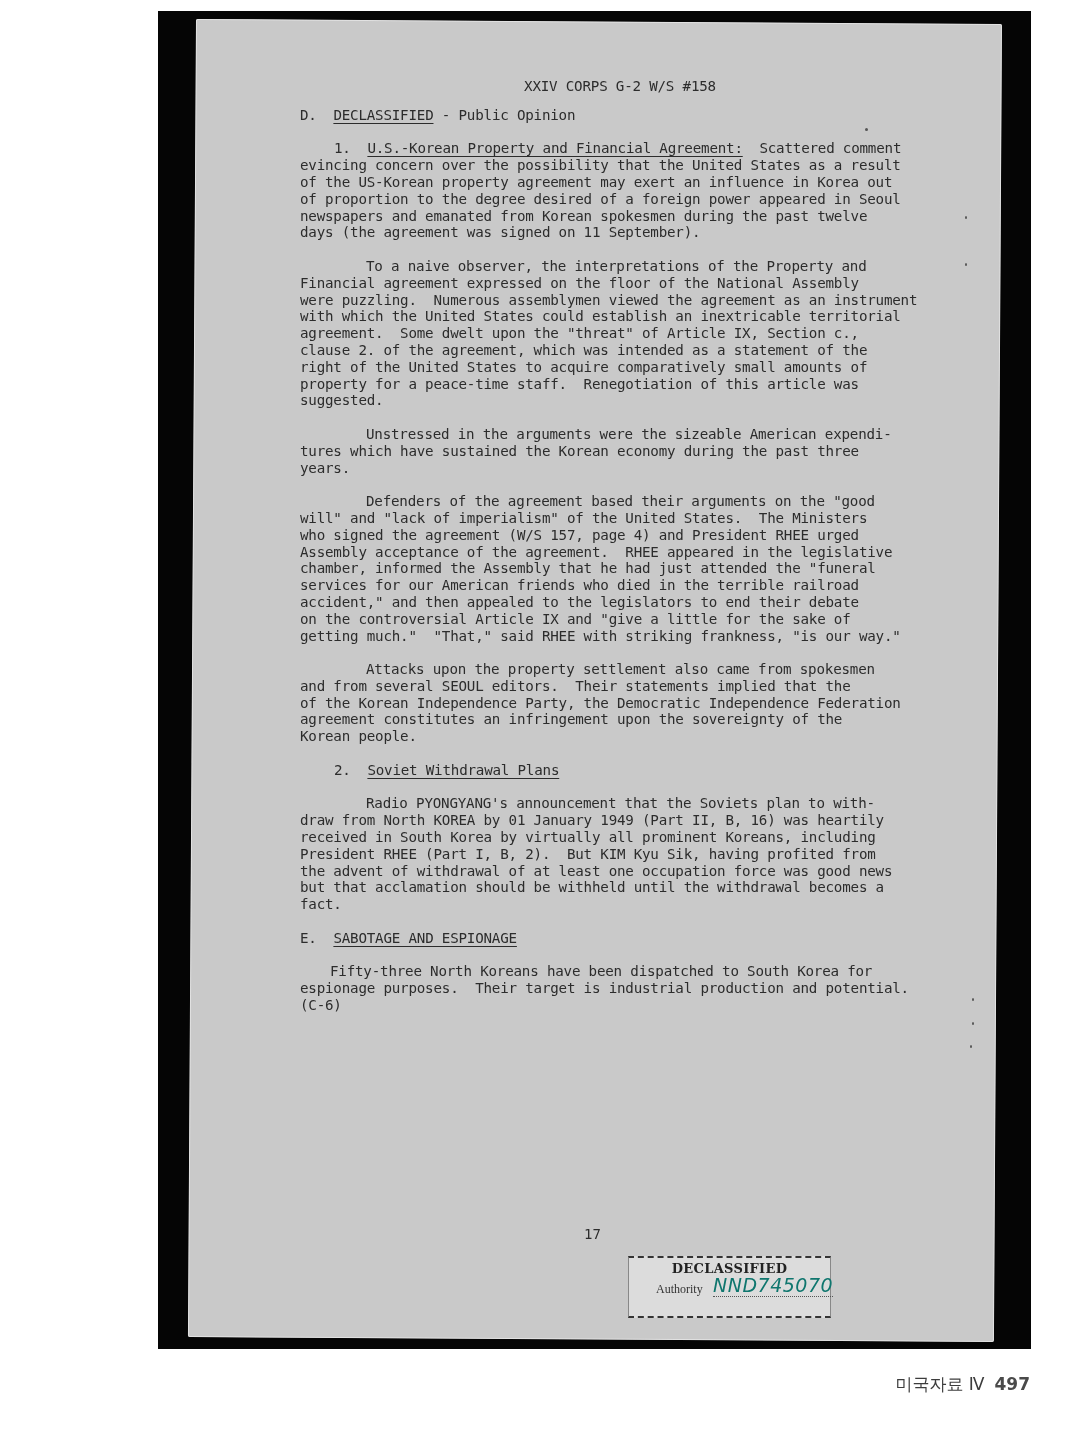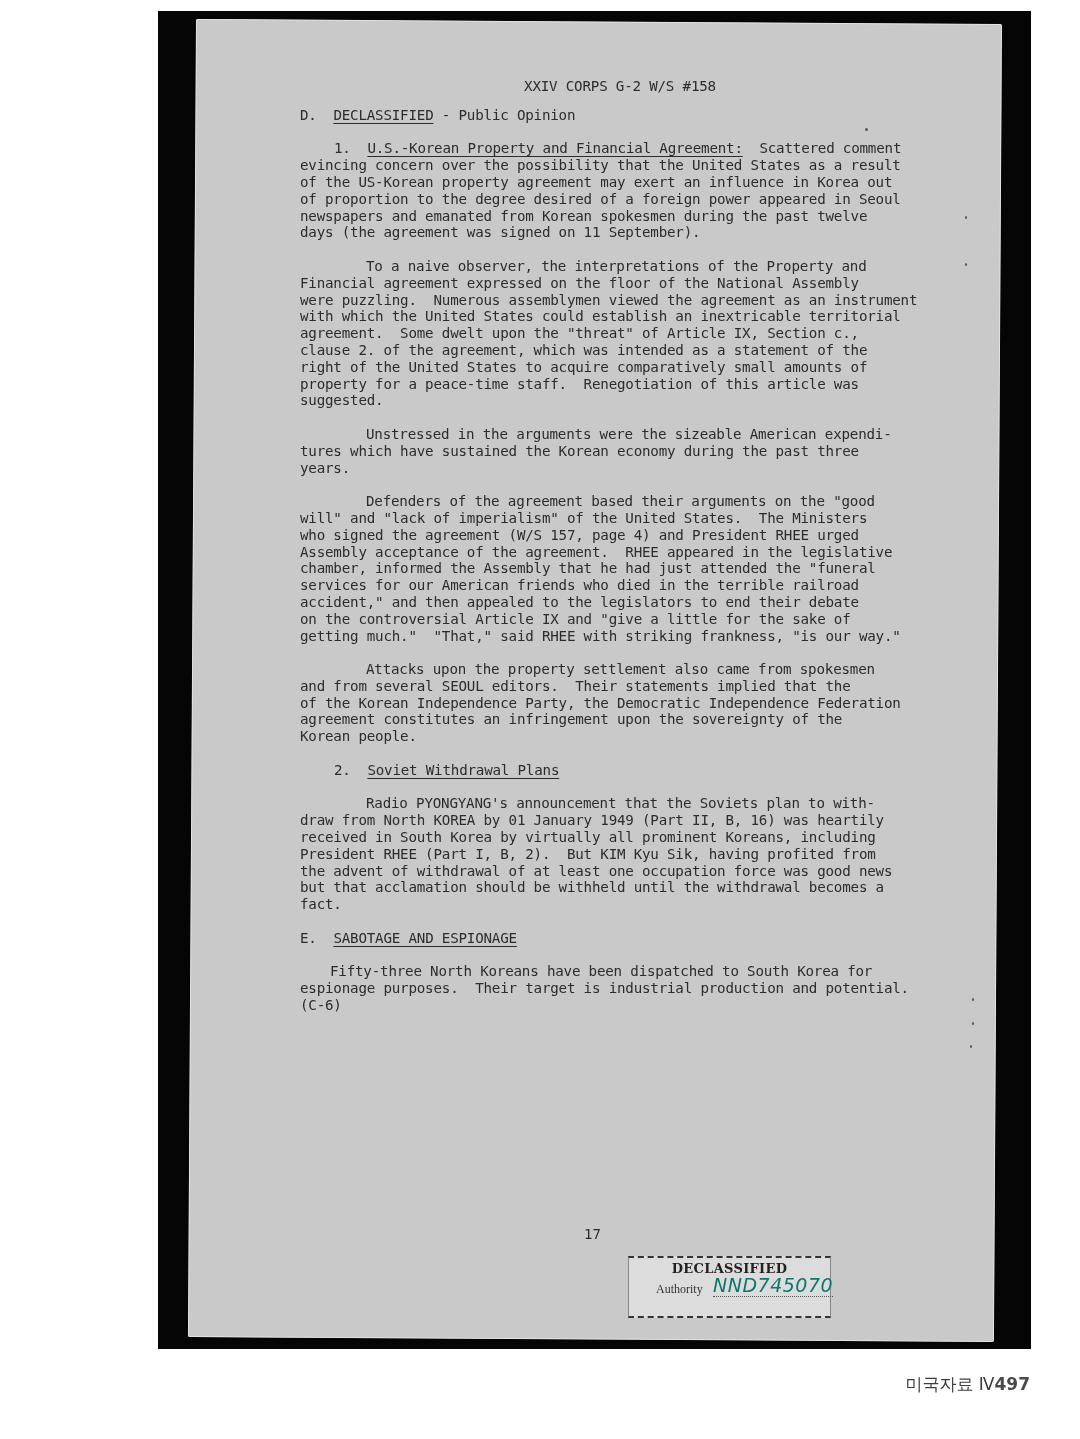--- a/index.html
+++ b/index.html
@@ -46,21 +46,21 @@
   .stamp-auth {
     position: absolute; left: 27px; top: 24px; font-family: Liberation Serif, serif;
     font-size: 12px; color: #333;
   }
   .stamp-hand {
     position: absolute; left: 84px; top: 16px; font-family: "DejaVu Sans", sans-serif;
     font-size: 19px; color: #0f766e; font-style: italic; letter-spacing: 0.5px;
     border-bottom: 1px dotted #555;
   }
   .footer {
-    position: absolute; right: 50px; top: 1373px; display: flex; align-items: baseline; 
+    position: absolute; right: 50px; top: 1373px; display: flex; align-items: baseline; gap: 10px;
     font-family: "DejaVu Sans", sans-serif; color: #3c3c3c;
   }
   .footer-title { font-size: 17px; }
   .footer-page { font-size: 17px; font-weight: bold; color: #4a4a4a; }
   .speck { position: absolute; background: #555; border-radius: 50%; }
 </style>
 </head>
 <body>
 
 <div class="frame"></div>

